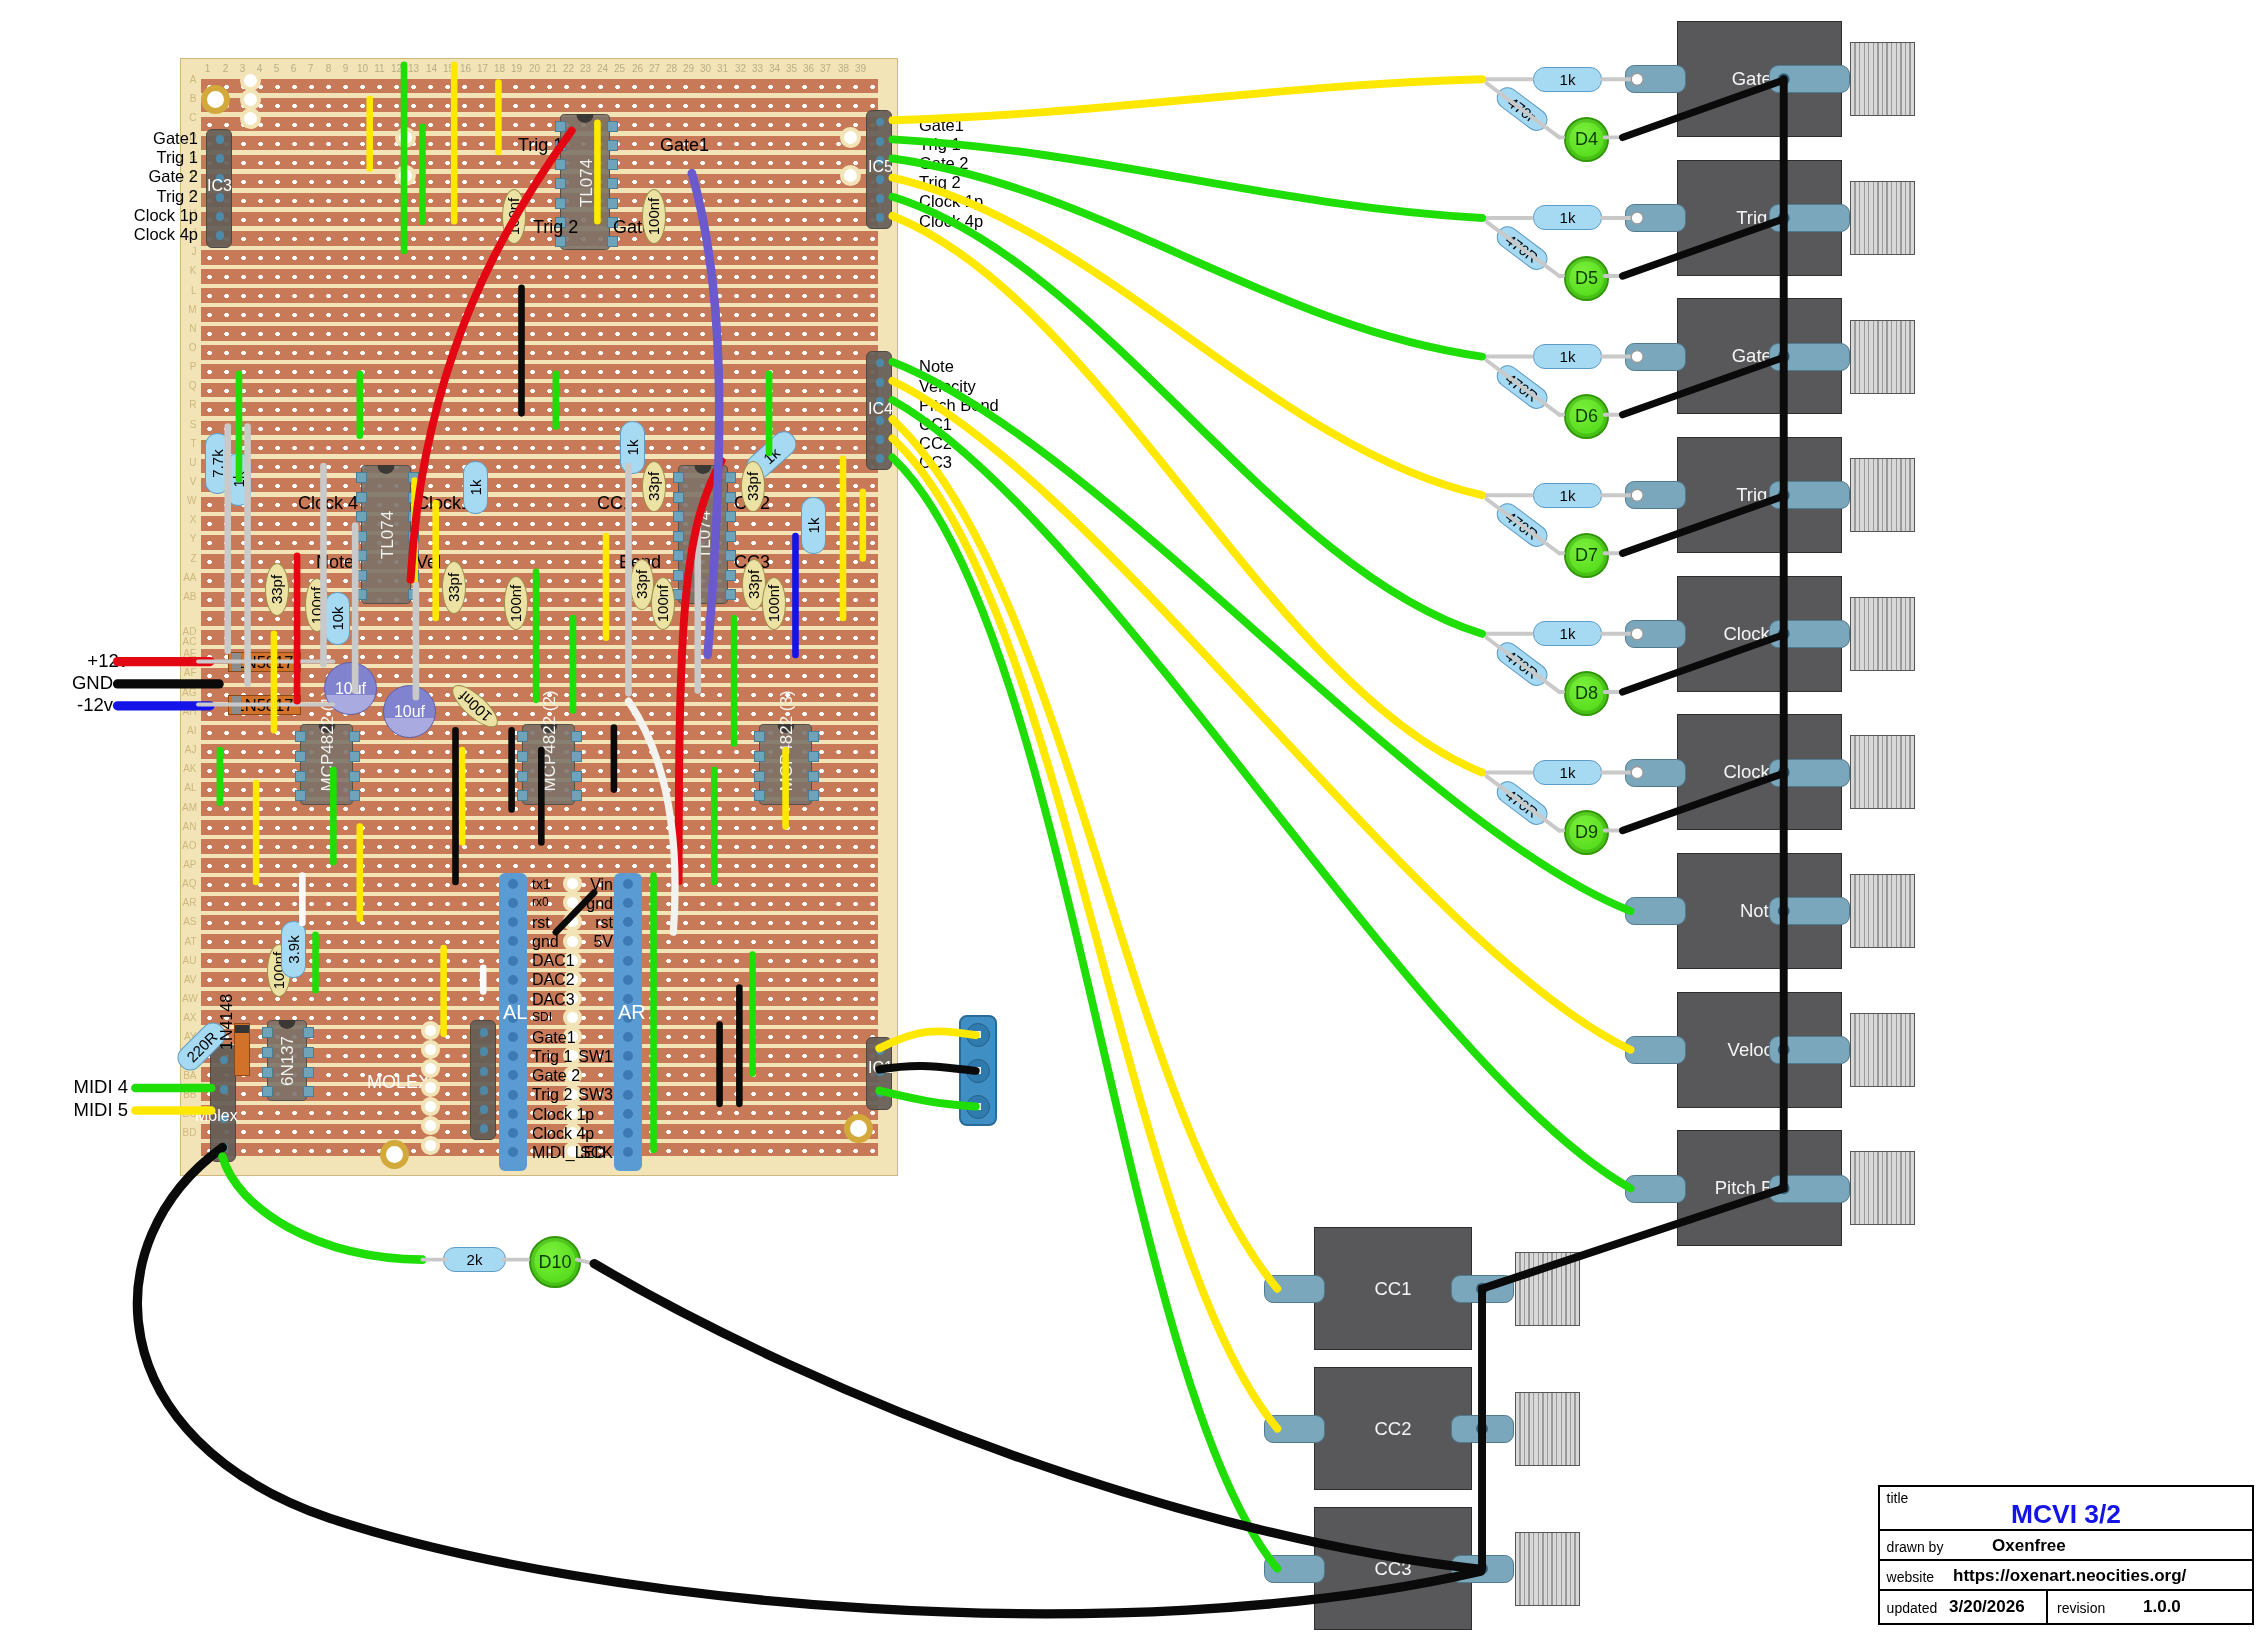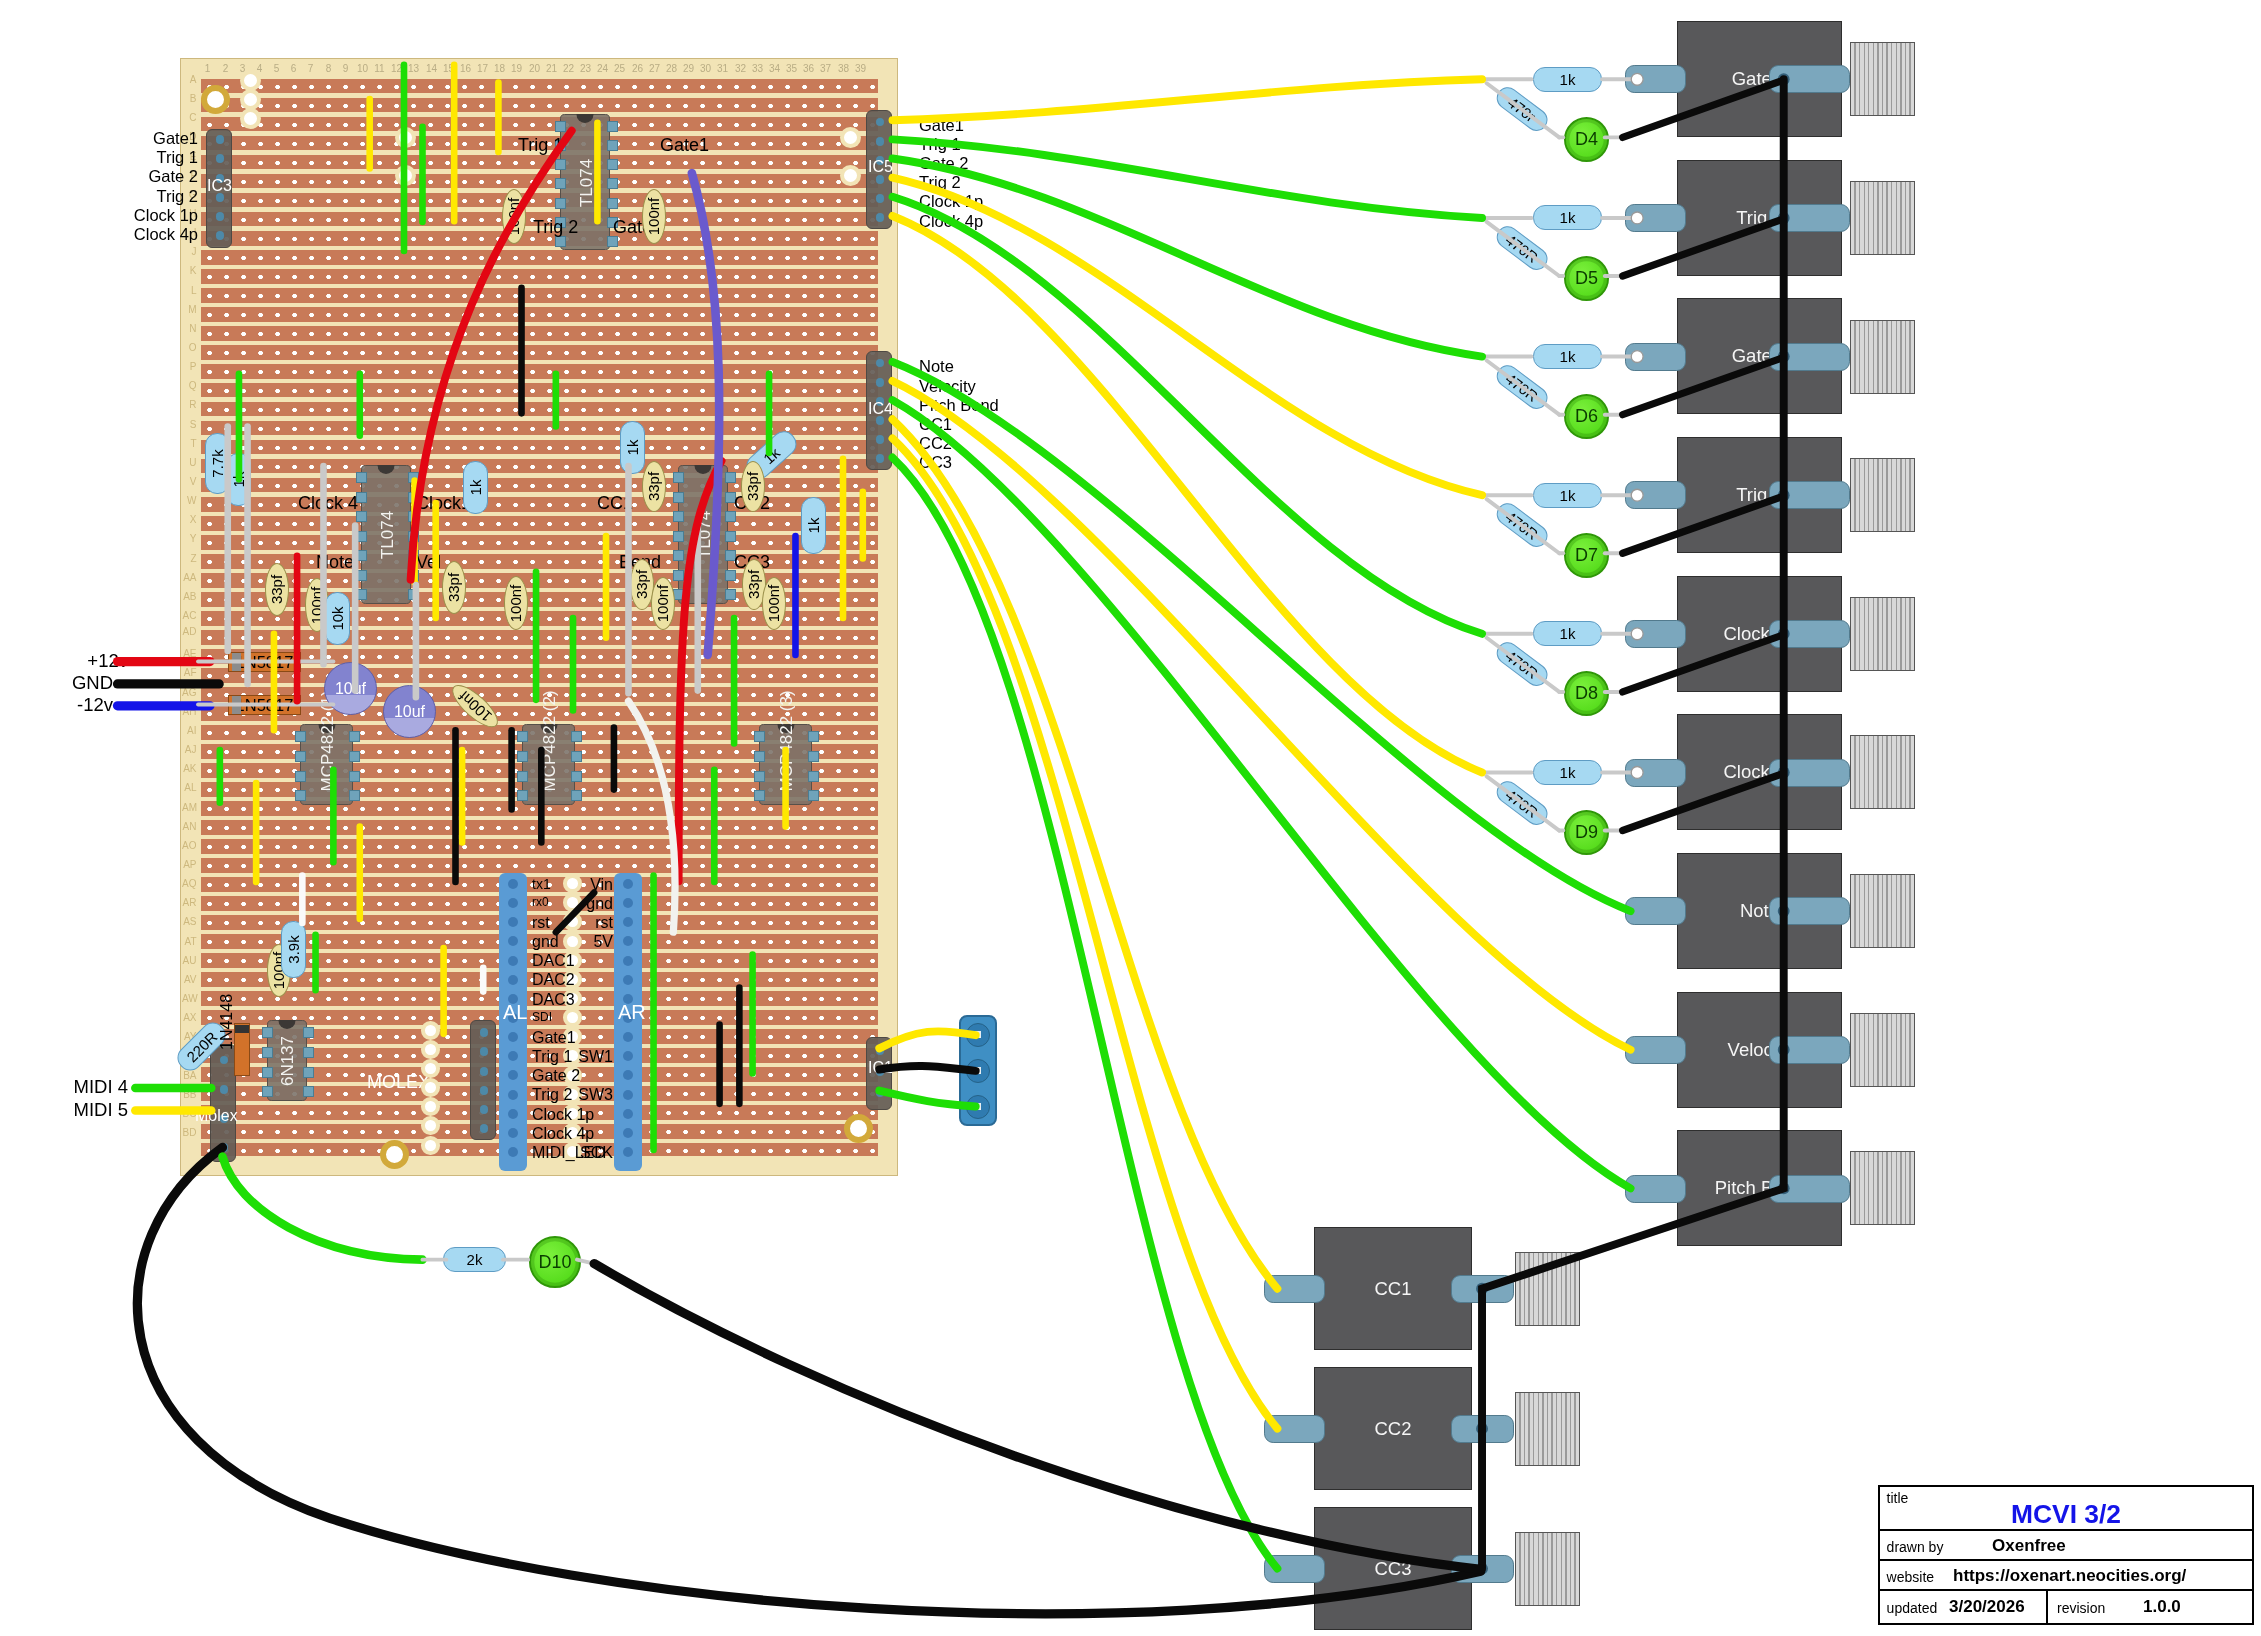--- a/index.html
+++ b/index.html
@@ -140,21 +140,21 @@
       <div class="rowletter" style="top: 419px;">S</div>
       <div class="rowletter" style="top: 438px;">T</div>
       <div class="rowletter" style="top: 457px;">U</div>
       <div class="rowletter" style="top: 476px;">V</div>
       <div class="rowletter" style="top: 495px;">W</div>
       <div class="rowletter" style="top: 514px;">X</div>
       <div class="rowletter" style="top: 533px;">Y</div>
       <div class="rowletter" style="top: 553px;">Z</div>
       <div class="rowletter" style="top: 572px;">AA</div>
       <div class="rowletter" style="top: 591px;">AB</div>
-      <div class="rowletter" style="top: 610px;">AC</div>
+      <div class="rowletter" style="top: 636px;">AC</div>
       <div class="rowletter" style="top: 626px;">AD</div>
       <div class="rowletter" style="top: 648px;">AE</div>
       <div class="rowletter" style="top: 667px;">AF</div>
       <div class="rowletter" style="top: 687px;">AG</div>
       <div class="rowletter" style="top: 706px;">AH</div>
       <div class="rowletter" style="top: 725px;">AI</div>
       <div class="rowletter" style="top: 744px;">AJ</div>
       <div class="rowletter" style="top: 763px;">AK</div>
       <div class="rowletter" style="top: 782px;">AL</div>
       <div class="rowletter" style="top: 802px;">AM</div>

